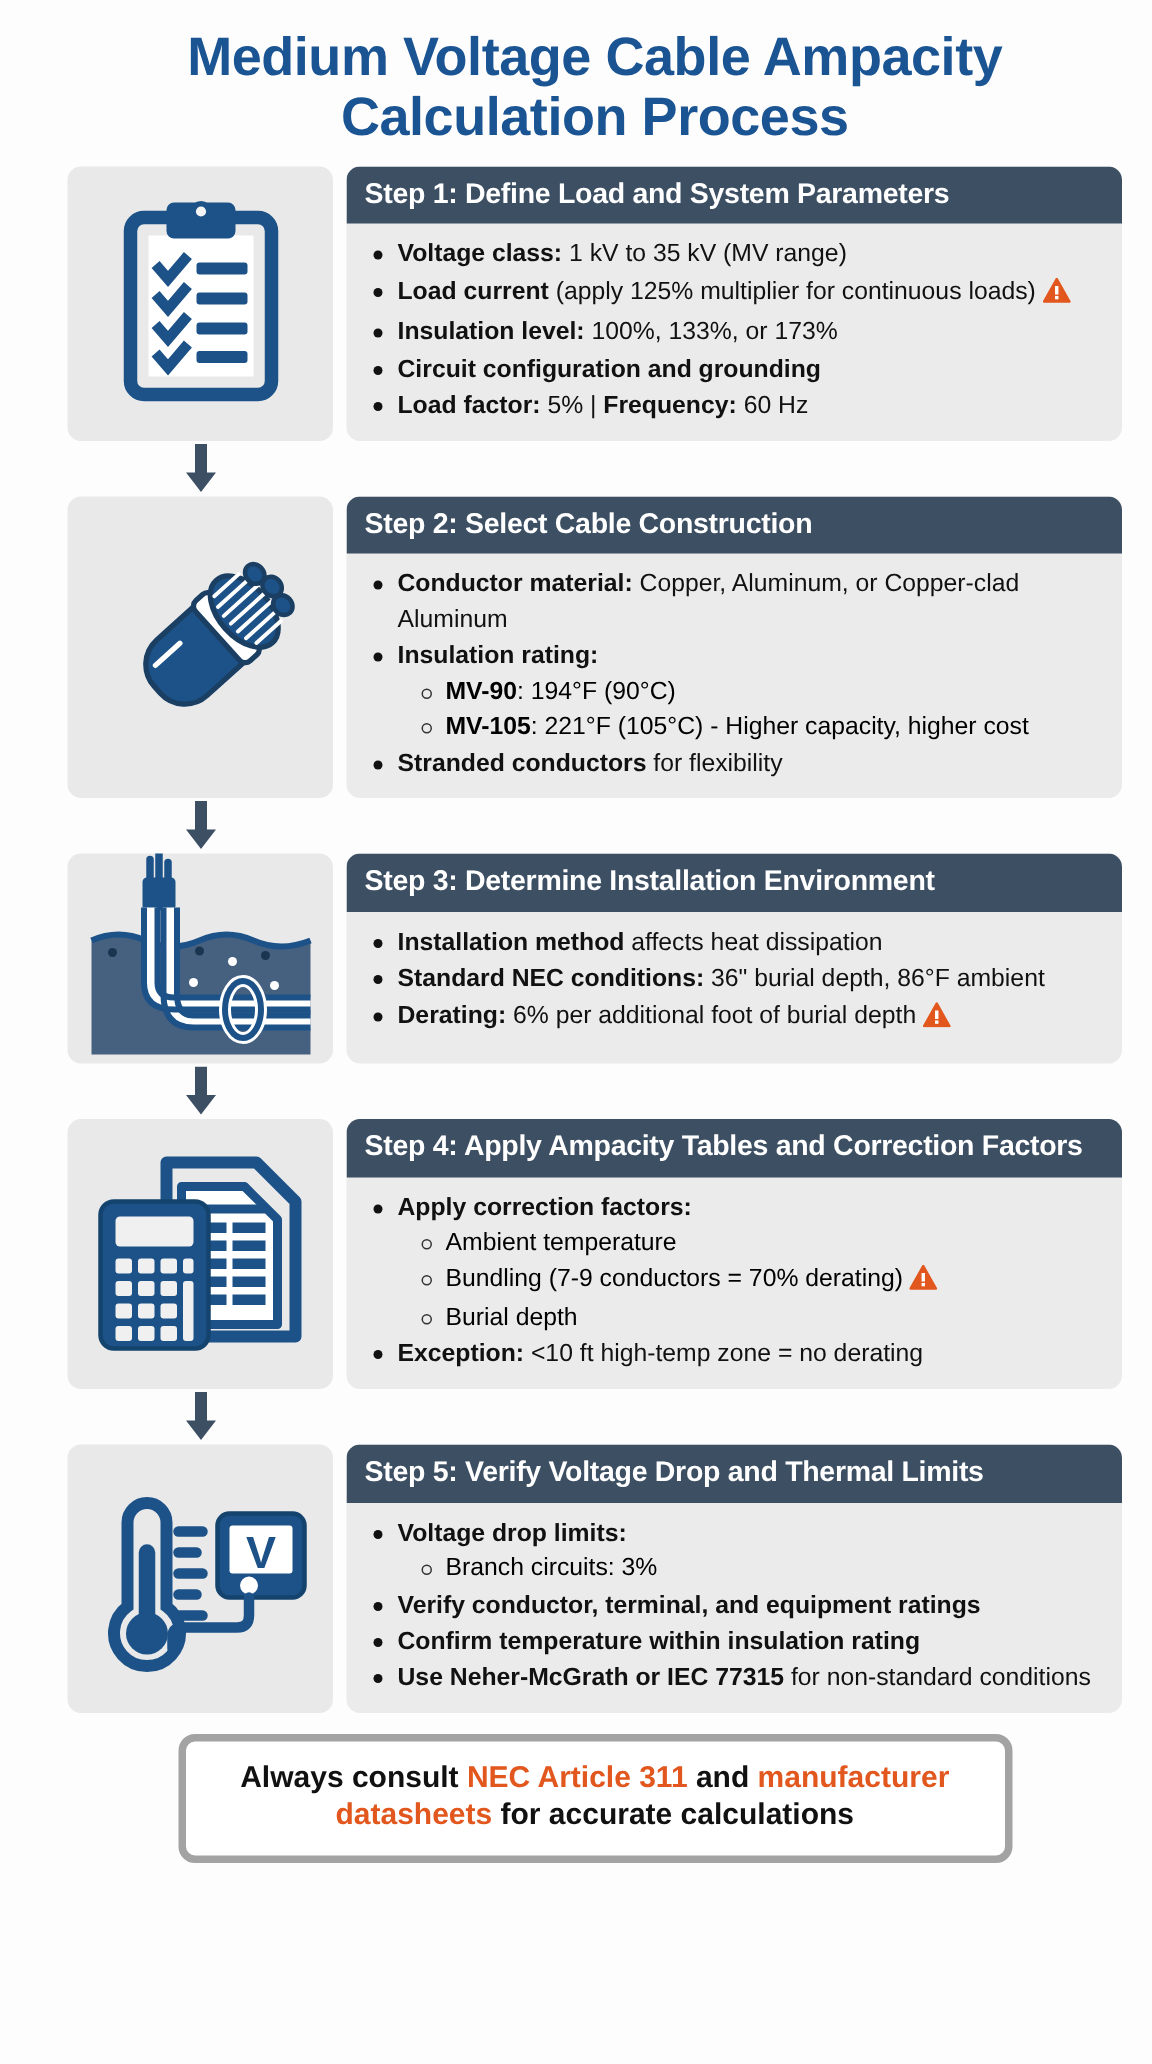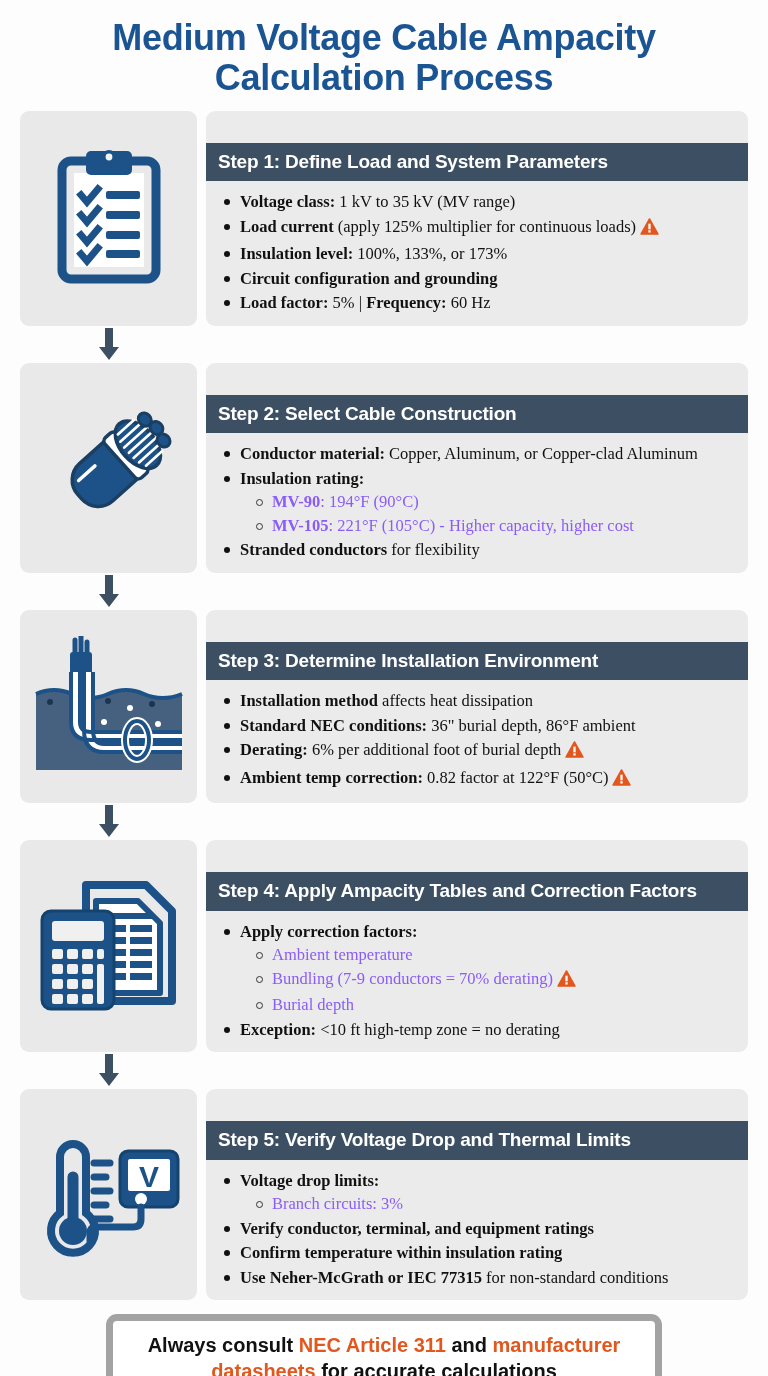--- a/index.html
+++ b/index.html
@@ -6,20 +6,21 @@
   html, body {
     width: 768px; height: 1376px;
     background: #ffffff;
     font-family: "Liberation Sans", sans-serif;
     overflow: hidden;
   }
   .page {
     position: relative;
     width: 768px; height: 1376px;
     background: #fdfdfd;
+    padding-left: 25px;
   }
 
   
   .title {
     width: 100%;
     text-align: center;
     padding: 18px 30px 12px 30px;
     color: #1a5493;
     font-size: 36px;
     font-weight: bold;
@@ -58,27 +59,26 @@
     flex-direction: column;
   }
   .step-header {
     background: #3d4f63;
     color: #ffffff;
     font-size: 19px;
     font-weight: bold;
     padding: 8px 12px 9px 12px;
     line-height: 1.15;
     letter-spacing: -0.2px;
-    margin-top: 32px;
   }
   .step-body {
     padding: 9px 14px 10px 14px;
     flex: 1 1 auto;
   }
-  ul.lvl1 { list-style: none; font-family: Liberation Serif, serif; }
+  ul.lvl1 { list-style: none; }
   ul.lvl1 > li {
     position: relative;
     padding-left: 20px;
     margin-bottom: 1px;
     font-size: 16.5px;
     line-height: 1.42;
     color: #111111;
   }
   ul.lvl1 > li::before {
     content: "";
@@ -87,21 +87,21 @@
     width: 6px; height: 6px;
     background: #111111;
     border-radius: 50%;
   }
   ul.lvl2 { list-style: none; margin-left: 13px; }
   ul.lvl2 > li {
     position: relative;
     padding-left: 19px;
     font-size: 16.5px;
     line-height: 1.42;
-    color: #8b5cf6;
+    color: #000000;
   }
   ul.lvl2 > li::before {
     content: "";
     position: absolute;
     left: 3px; top: 9px;
     width: 5px; height: 5px;
     border: 1.3px solid #333333;
     border-radius: 50%;
     background: transparent;
   }
@@ -123,21 +123,21 @@
   }
 
   
   .footer-wrap {
     display: flex;
     justify-content: center;
     padding-top: 14px;
   }
   .footer-box {
     width: 556px;
-    border: 7px solid #a3a3a3;
+    border: 5px solid #a3a3a3;
     border-radius: 11px;
     background: #ffffff;
     text-align: center;
     padding: 12px 16px 13px 16px;
     font-size: 20px;
     font-weight: bold;
     line-height: 1.28;
     color: #111111;
   }
   .accent { color: #e2571e; }
@@ -291,25 +291,20 @@
         <div class="step-header">Step 3: Determine Installation Environment</div>
         <div class="step-body">
           <ul class="lvl1">
             <li><span class="b">Installation method</span><span> affects heat dissipation</span></li>
             <li><span class="b">Standard NEC conditions:</span><span> 36" burial depth, 86°F ambient</span></li>
             <li><span class="b">Derating:</span><span> 6% per additional foot of burial depth</span><span class="warn"><svg width="19" height="17" viewBox="0 0 20 18">
                     <path d="M10 1 L19 17 L1 17 Z" fill="#e2571e" stroke="#e2571e" stroke-width="1.6" stroke-linejoin="round"></path>
                     <rect x="8.8" y="6" width="2.4" height="6" fill="#fff"></rect>
                     <rect x="8.8" y="13" width="2.4" height="2.4" fill="#fff"></rect>
                   </svg></span></li>
-            <li><span class="b">Ambient temp correction:</span><span> 0.82 factor at 122°F (50°C)</span><span class="warn"><svg width="19" height="17" viewBox="0 0 20 18">
-                    <path d="M10 1 L19 17 L1 17 Z" fill="#e2571e" stroke="#e2571e" stroke-width="1.6" stroke-linejoin="round"></path>
-                    <rect x="8.8" y="6" width="2.4" height="6" fill="#fff"></rect>
-                    <rect x="8.8" y="13" width="2.4" height="2.4" fill="#fff"></rect>
-                  </svg></span></li>
           </ul>
         </div>
       </div>
     </div>
 
     <div class="arrow-wrap">
       <svg width="22" height="33" viewBox="0 0 22 33">
           <path d="M7 0 H15 V19 H21 L11 32 L1 19 H7 Z" fill="#3d4f63"></path>
         </svg>
     </div>

